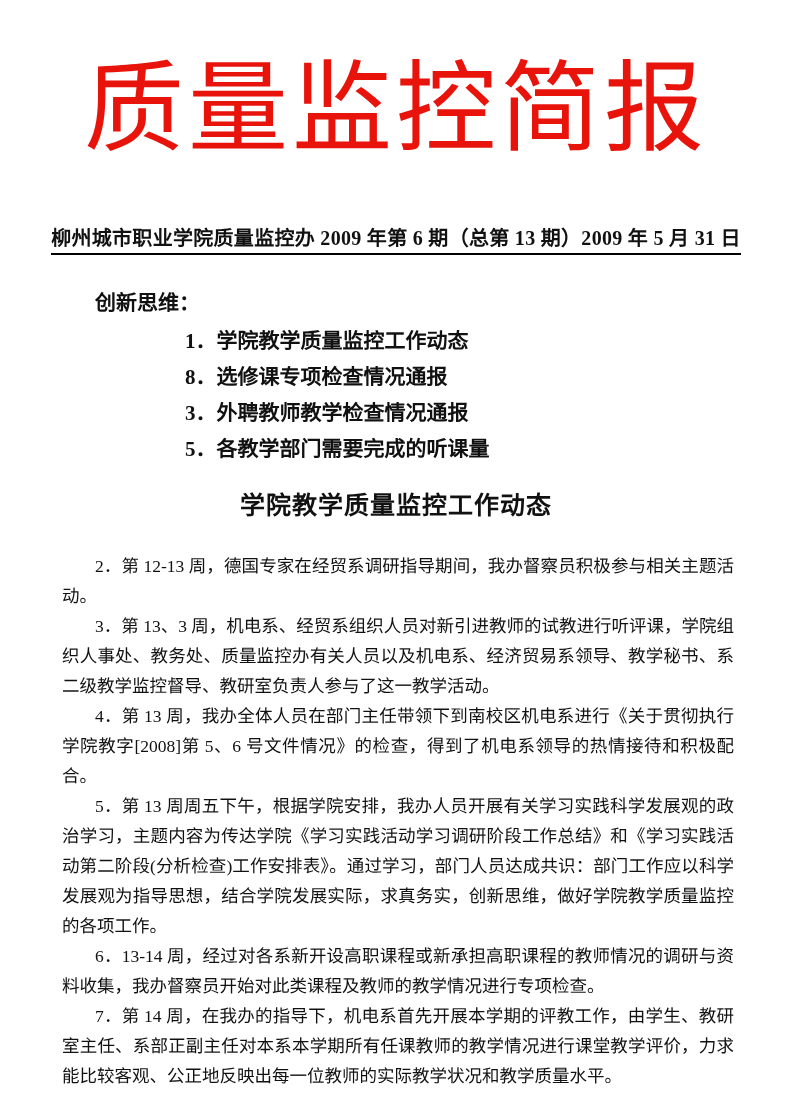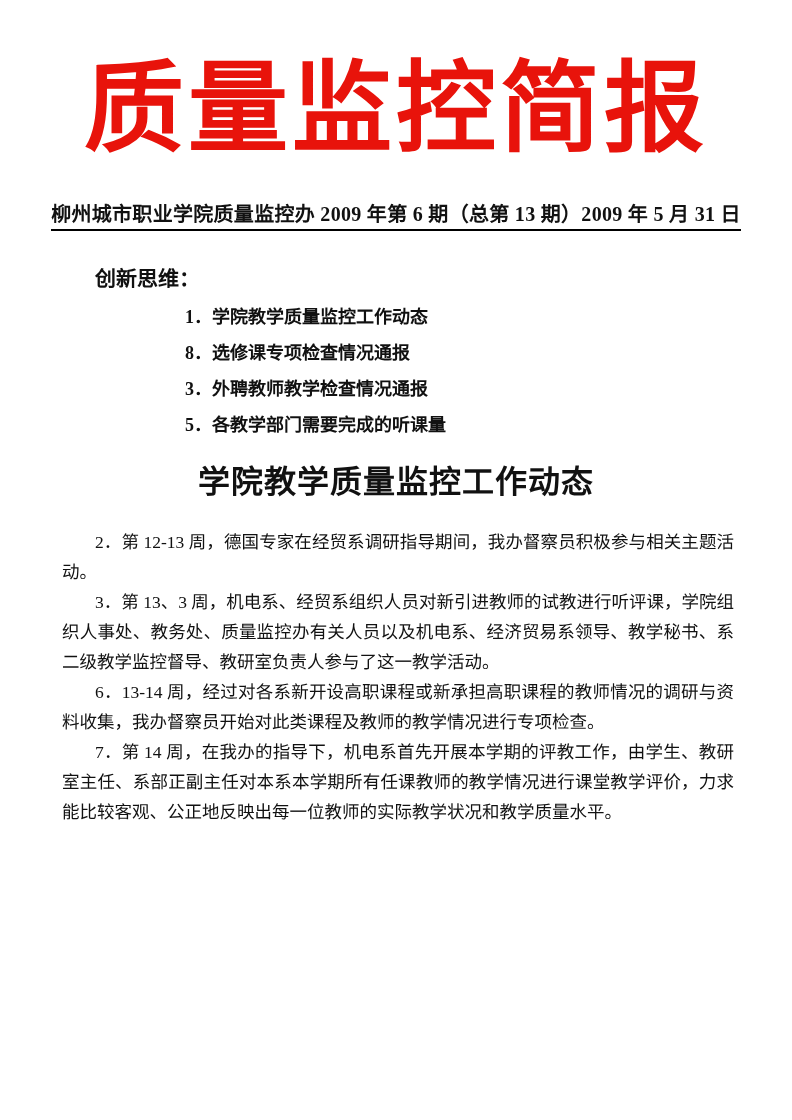--- a/index.html
+++ b/index.html
@@ -13,29 +13,29 @@
   }
   .page { width: 792px; height: 1120px; position: relative; }
 
   
   .title {
     margin: 0;
     padding-top: 50px;
     text-align: center;
     font-size: 100px;
     line-height: 120px;
-    font-weight: bold;
+    font-weight: normal;
     letter-spacing: 4px;
     white-space: nowrap;
     font-family: "Liberation Serif", "DejaVu Serif", serif;
   }
 
   
   .masthead {
-    margin: 32px auto 0 auto;
+    margin: 56px auto 0 auto;
     width: max-content;
     max-width: 720px;
     font-size: 20px;
     line-height: 24px;
     font-weight: bold;
     padding-bottom: 3px;
     border-bottom: 2px solid #000;
     white-space: nowrap;
     letter-spacing: 0.3px;
   }
@@ -43,29 +43,29 @@
   .hl-label {
     margin: 36px 0 0 95px;
     font-size: 21px;
     line-height: 24px;
     font-weight: bold;
   }
   .hl-list {
     list-style: none;
     margin: 8px 0 0 185px;
     padding: 0;
-    font-size: 18px;
+    font-size: 21px;
     font-weight: bold;
   }
   .hl-list li { line-height: 36px; }
 
   .section-heading {
     margin: 24px 0 0 0;
     text-align: center;
-    font-size: 32px;
+    font-size: 25px;
     line-height: 30px;
     font-weight: bold;
     letter-spacing: 1px;
   }
 
   .body-text {
     margin: 30px 58px 0 62px;
     font-size: 17.5px;
     line-height: 30px;
     text-align: justify;
@@ -91,17 +91,19 @@
     <li>8．选修课专项检查情况通报</li>
     <li>3．外聘教师教学检查情况通报</li>
     <li>5．各教学部门需要完成的听课量</li>
   </ul>
 
   <h2 class="section-heading">学院教学质量监控工作动态</h2>
 
   <div class="body-text">
     <p>2．第 12-13 周，德国专家在经贸系调研指导期间，我办督察员积极参与相关主题活动。</p>
     <p>3．第 13、3 周，机电系、经贸系组织人员对新引进教师的试教进行听评课，学院组织人事处、教务处、质量监控办有关人员以及机电系、经济贸易系领导、教学秘书、系二级教学监控督导、教研室负责人参与了这一教学活动。</p>
+    <p>4．第 13 周，我办全体人员在部门主任带领下到南校区机电系进行《关于贯彻执行学院教字[2008]第 5、6 号文件情况》的检查，得到了机电系领导的热情接待和积极配合。</p>
+    <p>5．第 13 周周五下午，根据学院安排，我办人员开展有关学习实践科学发展观的政治学习，主题内容为传达学院《学习实践活动学习调研阶段工作总结》和《学习实践活动第二阶段(分析检查)工作安排表》。通过学习，部门人员达成共识：部门工作应以科学发展观为指导思想，结合学院发展实际，求真务实，创新思维，做好学院教学质量监控的各项工作。</p>
     <p>6．13-14 周，经过对各系新开设高职课程或新承担高职课程的教师情况的调研与资料收集，我办督察员开始对此类课程及教师的教学情况进行专项检查。</p>
     <p>7．第 14 周，在我办的指导下，机电系首先开展本学期的评教工作，由学生、教研室主任、系部正副主任对本系本学期所有任课教师的教学情况进行课堂教学评价，力求能比较客观、公正地反映出每一位教师的实际教学状况和教学质量水平。</p>
   </div>
 
 </div>
 
 </body></html>

